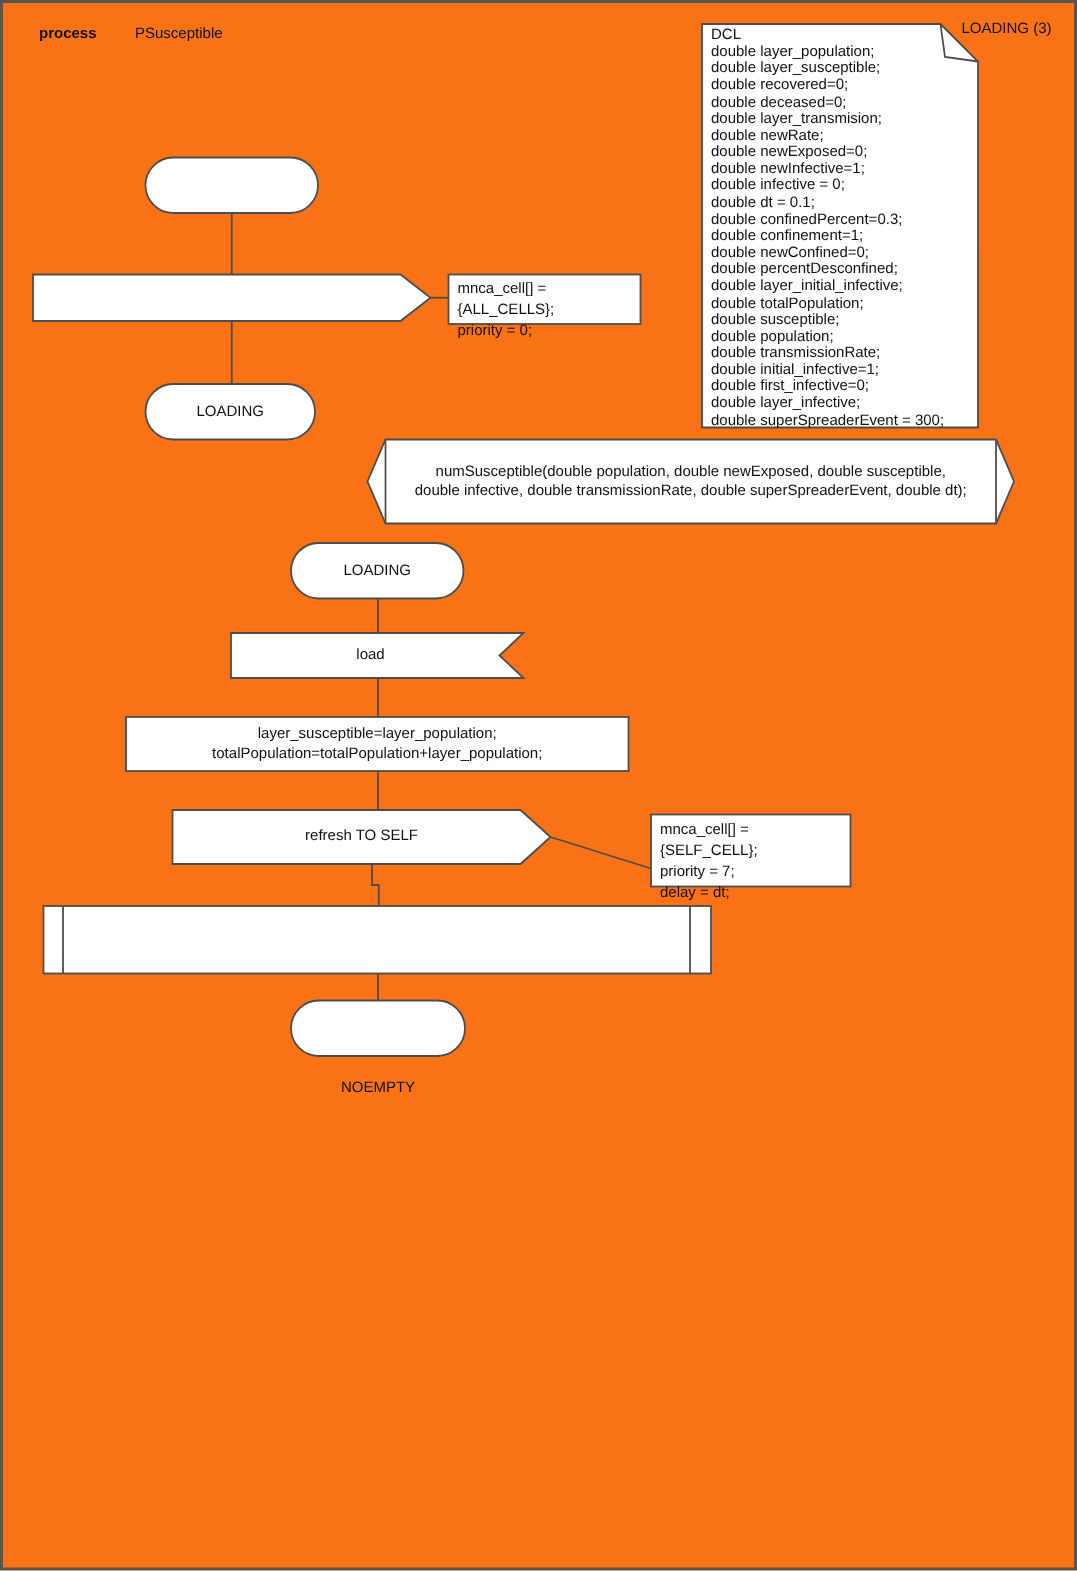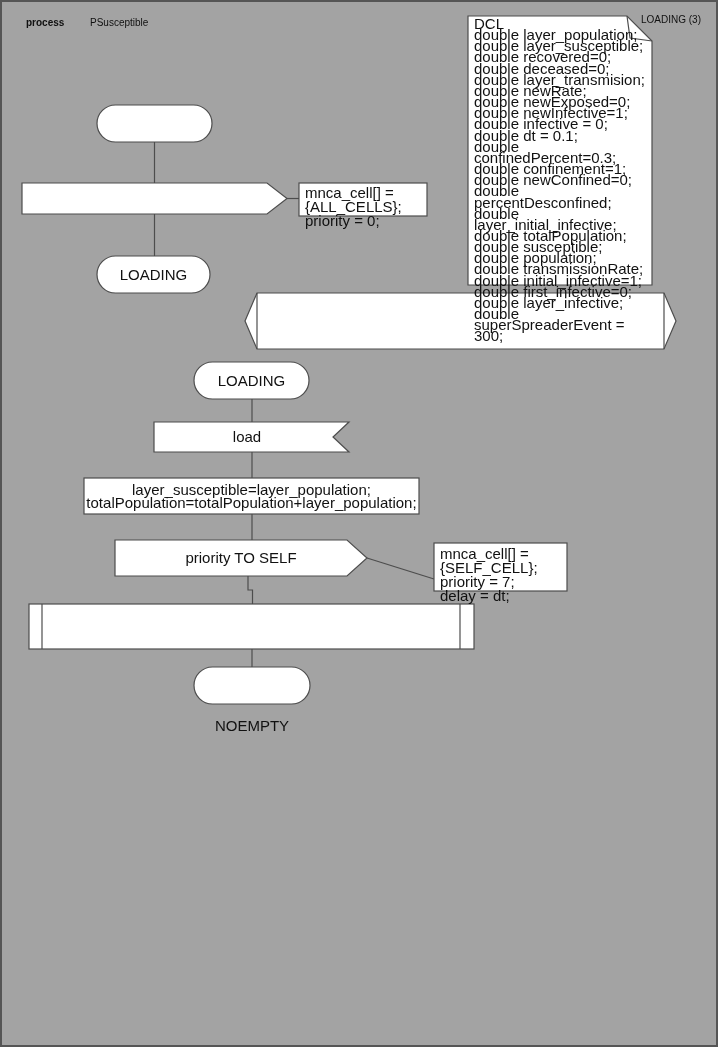--- a/index.html
+++ b/index.html
@@ -1,26 +1,26 @@
 <!DOCTYPE html>
 <html><head>
 <meta charset="utf-8">
 <style>
   html,body { margin:0; padding:0; background:#e8e8e8; }
   .page {
     position:relative; width:718px; height:1047px;
-    box-sizing:border-box; background:#a3a3a3;
+    box-sizing:border-box; background:#f97316;
     border:2px solid #555555;
     font-family:"Liberation Sans", sans-serif;
     color:#111111; overflow:hidden;
     margin:0 auto;
   }
   svg.layer { position:absolute; left:0; top:0; width:714px; height:1043px; }
   .lbl {
-    position:absolute; font-size:15px; line-height:11.5px;
+    position:absolute; font-size:10px; line-height:11.5px;
     white-space:pre-line; color:#111111;
   }
   .center {
     display:flex; align-items:center; justify-content:center;
     text-align:center;
   }
   .hdr { font-size:10px; top:15px; }
   .bold { font-weight:bold; }
   .dcl { line-height:11.15px; }
   .comment-text { line-height:14px; }
@@ -112,23 +112,25 @@
 double population;
 double transmissionRate;
 double initial_infective=1;
 double first_infective=0;
 double layer_infective;
 double superSpreaderEvent = 300;</div>
 
   <div class="lbl comment-text" style="left:303px; top:184px; width:120px;">mnca_cell[] = {ALL_CELLS};
 priority = 0;</div>
   <div class="lbl center" style="left:95px; top:254px; width:113px; height:37px;">LOADING</div>
+  <div class="lbl center two-line" style="left:255px; top:291px; width:407px; height:56px;">numSusceptible(double population, double newExposed, double susceptible,
+double infective, double transmissionRate, double superSpreaderEvent, double dt);</div>
   <div class="lbl center" style="left:192px; top:360px; width:115px; height:37px;">LOADING</div>
   <div class="lbl center" style="left:152px; top:420px; width:186px; height:30px;">load</div>
   <div class="lbl center two-line" style="left:82px; top:476px; width:335px; height:36px;">layer_susceptible=layer_population;
 totalPopulation=totalPopulation+layer_population;</div>
-  <div class="lbl center" style="left:113px; top:538px; width:252px; height:36px;">priority TO SELF</div>
+  <div class="lbl center" style="left:113px; top:538px; width:252px; height:36px;">refresh TO SELF</div>
   <div class="lbl comment-text" style="left:438px; top:545px; width:125px;">mnca_cell[] = {SELF_CELL};
 priority = 7;
 delay = dt;</div>
   <div class="lbl center" style="left:192px; top:705px; width:116px; height:37px;">NOEMPTY</div>
 
 </div>
 
 </body></html>

